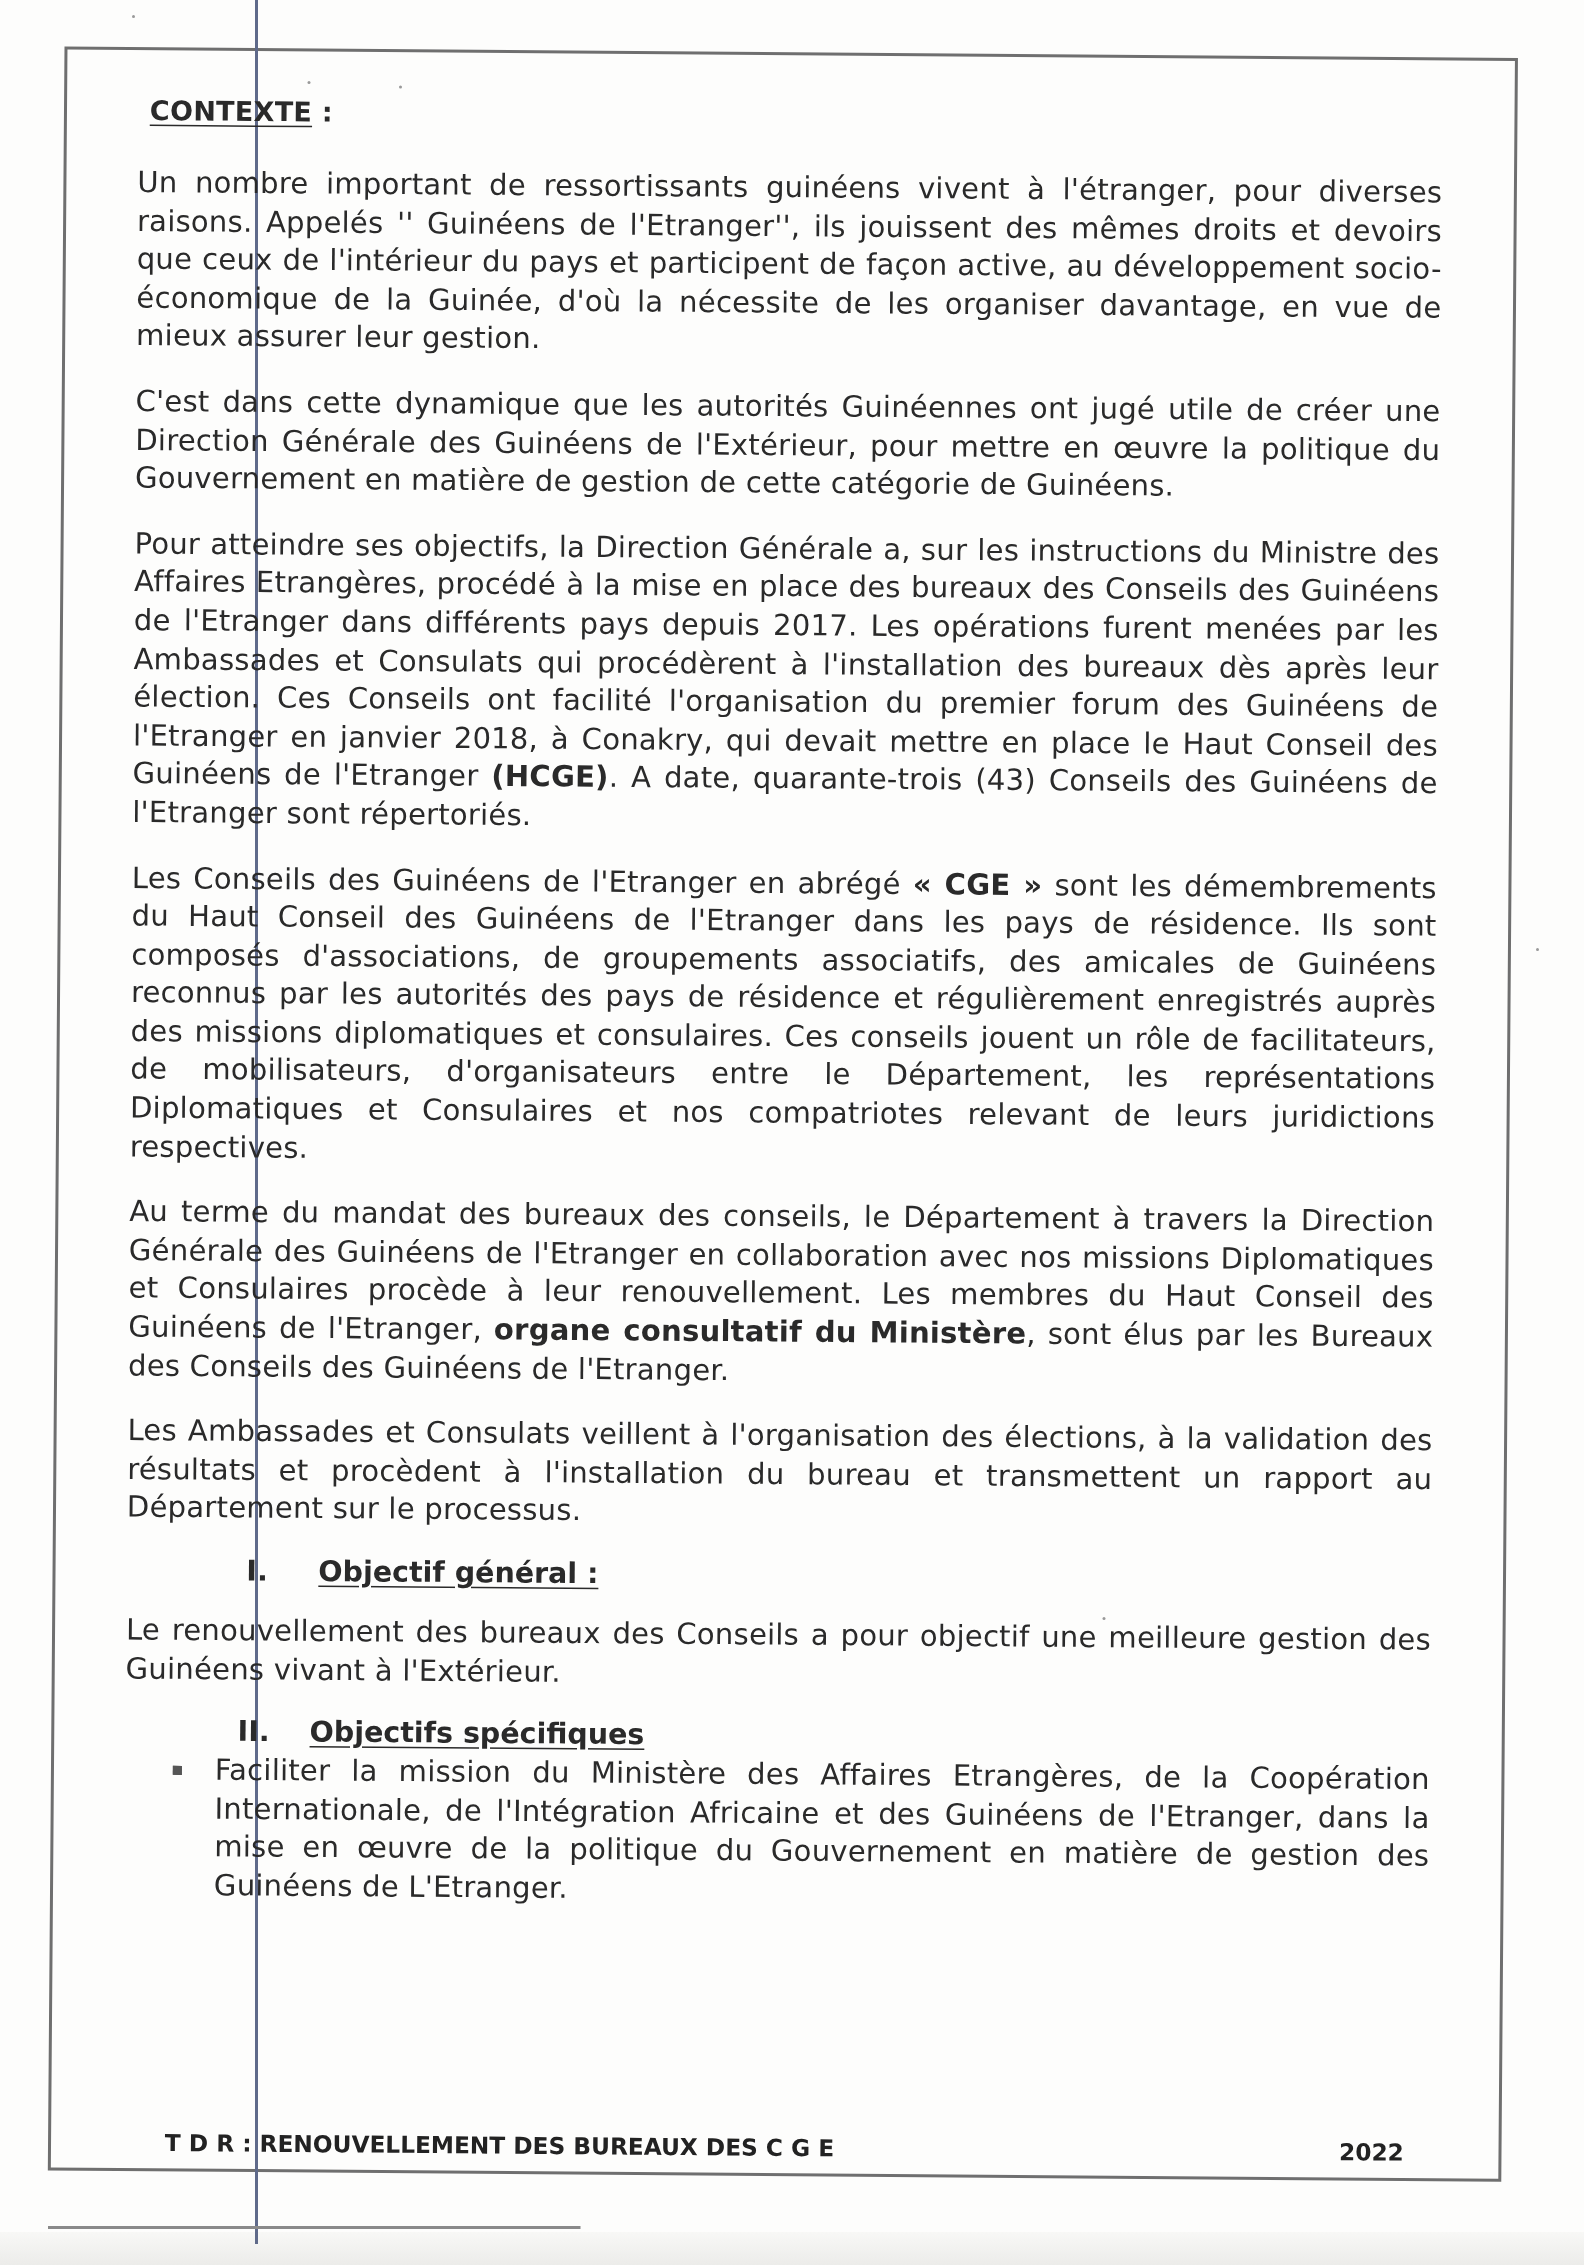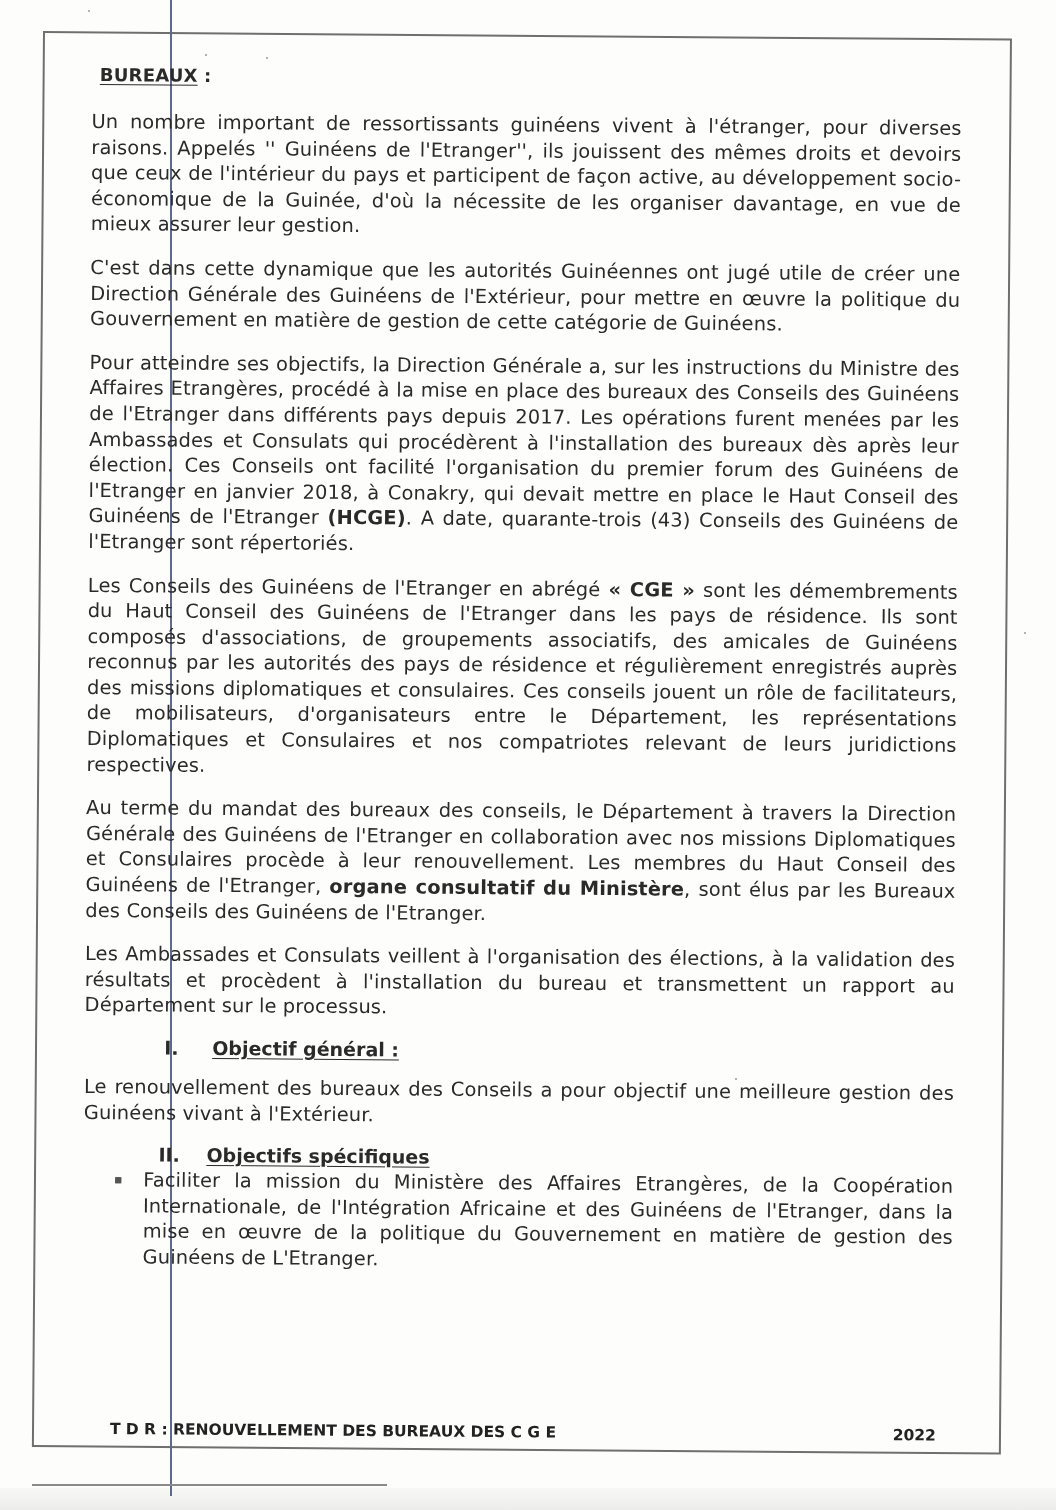--- a/index.html
+++ b/index.html
@@ -74,21 +74,21 @@
 <div class="vline"></div>
 <div class="hline-bottom"></div>
 <div class="speck" style="left:88px;top:10px;"></div>
 <div class="speck" style="left:205px;top:54px;"></div>
 <div class="speck" style="left:266px;top:57px;"></div>
 <div class="speck" style="left:1024px;top:632px;"></div>
 <div class="speck" style="left:735px;top:1078px;"></div>
 
 <div class="content">
   <div class="heading-main">
-    <span class="u">BUREAUX</span><span> :</span>
+    <span class="u">CONTEXTE</span><span> :</span>
   </div>
 
   <p class="para">Un nombre important de ressortissants guinéens vivent à l'étranger, pour diverses raisons. Appelés '' Guinéens de l'Etranger'', ils jouissent des mêmes droits et devoirs que ceux de l'intérieur du pays et participent de façon active, au développement socio-économique de la Guinée, d'où la nécessite de les organiser davantage, en vue de mieux assurer leur gestion.</p>
   <p class="para">C'est dans cette dynamique que les autorités Guinéennes ont jugé utile de créer une Direction Générale des Guinéens de l'Extérieur, pour mettre en œuvre la politique du Gouvernement en matière de gestion de cette catégorie de Guinéens.</p>
   <p class="para"><span>Pour atteindre ses objectifs, la Direction Générale a, sur les instructions du Ministre des Affaires Etrangères, procédé à la mise en place des bureaux des Conseils des Guinéens de l'Etranger dans différents pays depuis 2017. Les opérations furent menées par les Ambassades et Consulats qui procédèrent à l'installation des bureaux dès après leur élection. Ces Conseils ont facilité l'organisation du premier forum des Guinéens de l'Etranger en janvier 2018, à Conakry, qui devait mettre en place le Haut Conseil des Guinéens de l'Etranger </span><b>(HCGE)</b><span>. A date, quarante-trois (43) Conseils des Guinéens de l'Etranger sont répertoriés.</span></p>
   <p class="para"><span>Les Conseils des Guinéens de l'Etranger en abrégé </span><b>« CGE »</b><span> sont les démembrements du Haut Conseil des Guinéens de l'Etranger dans les pays de résidence. Ils sont composés d'associations, de groupements associatifs, des amicales de Guinéens reconnus par les autorités des pays de résidence et régulièrement enregistrés auprès des missions diplomatiques et consulaires. Ces conseils jouent un rôle de facilitateurs, de mobilisateurs, d'organisateurs entre le Département, les représentations Diplomatiques et Consulaires et nos compatriotes relevant de leurs juridictions respectives.</span></p>
   <p class="para"><span>Au terme du mandat des bureaux des conseils, le Département à travers la Direction Générale des Guinéens de l'Etranger en collaboration avec nos missions Diplomatiques et Consulaires procède à leur renouvellement. Les membres du Haut Conseil des Guinéens de l'Etranger, </span><b>organe consultatif du Ministère</b><span>, sont élus par les Bureaux des Conseils des Guinéens de l'Etranger.</span></p>
   <p class="para">Les Ambassades et Consulats veillent à l'organisation des élections, à la validation des résultats et procèdent à l'installation du bureau et transmettent un rapport au Département sur le processus.</p>
 
   <div class="section-heading sh1">

